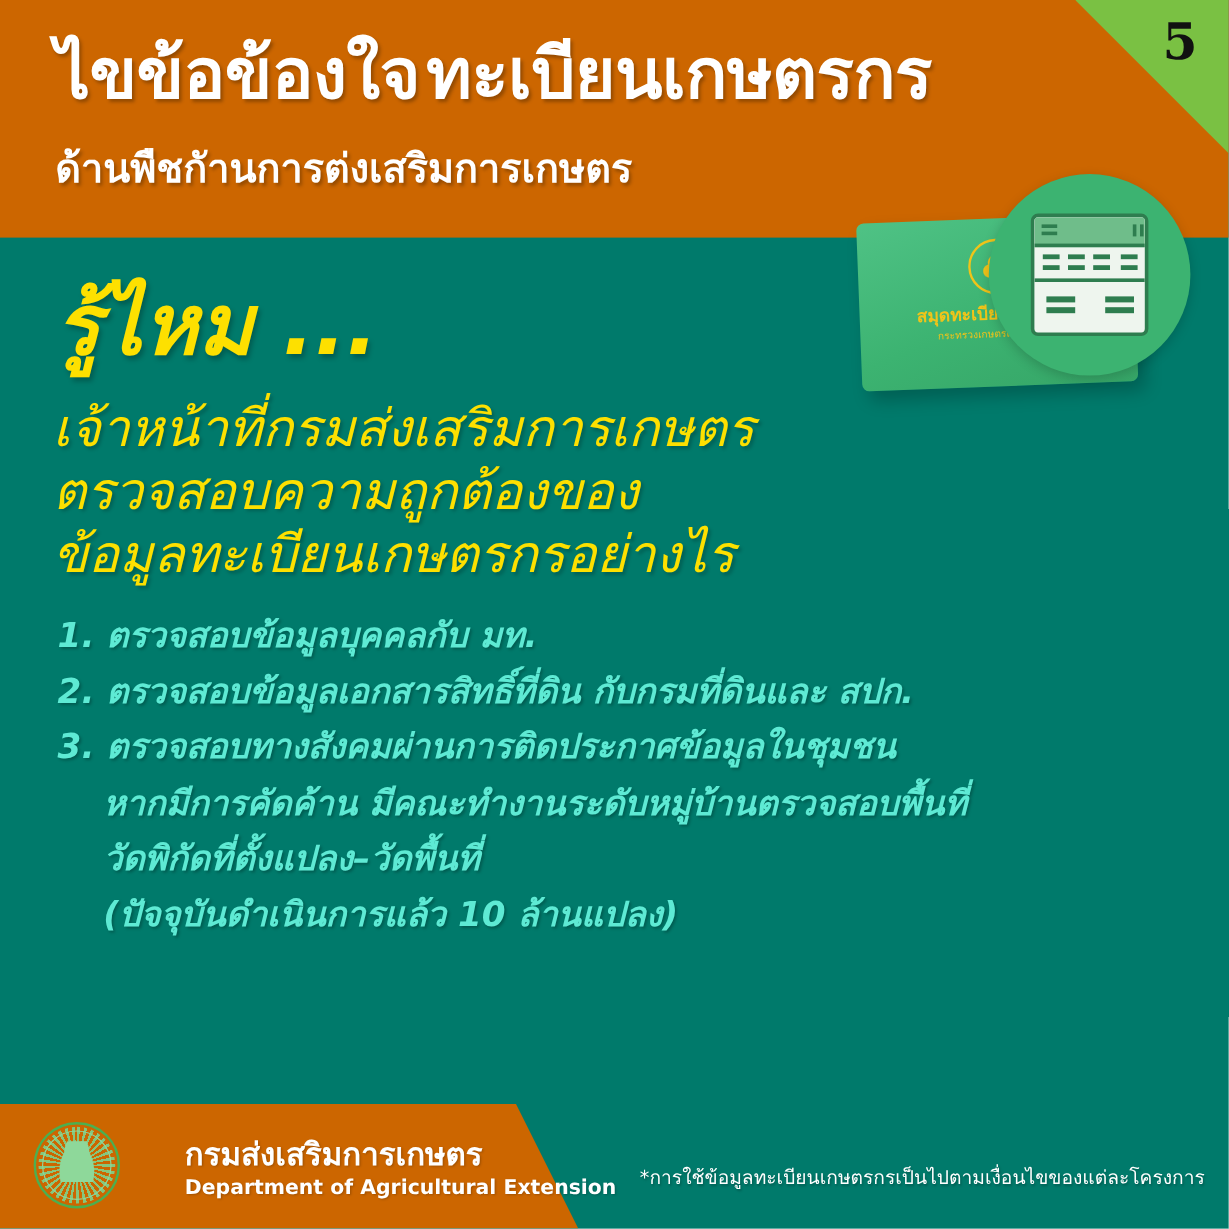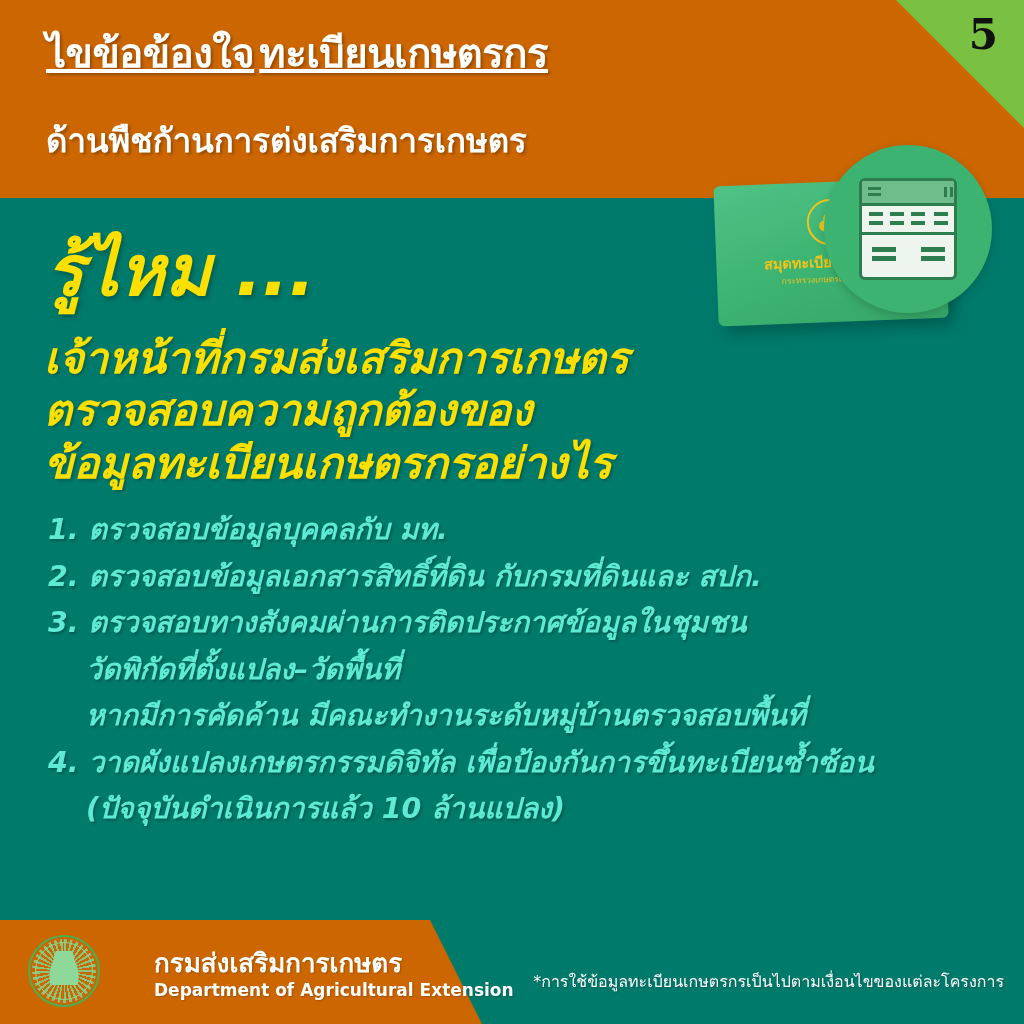--- a/index.html
+++ b/index.html
@@ -47,25 +47,24 @@
   }
   .title-row {
     position: absolute;
     left: 46px;
     top: 33px;
     z-index: 5;
     white-space: nowrap;
     line-height: 1;
   }
   .title-a, .title-b {
-    font-size: 40px;
+    font-size: 58px;
     font-weight: bold;
     letter-spacing: -0.5px;
     text-shadow: 2px 2px 3px rgba(0,0,0,0.28);
-    text-decoration: underline;
   }
   .title-a { color: #ffffff; }
   .title-b { color: #ffffff; }
   .subtitle {
     position: absolute;
     left: 46px;
     top: 124px;
     z-index: 5;
     font-size: 33px;
     font-weight: bold;
@@ -236,21 +235,21 @@
   }
   .lead {
     position: absolute;
     left: 44px;
     top: 332px;
     z-index: 7;
     width: 900px;
   }
   .lead-line {
     font-size: 43px;
-    font-weight: bold;
+    font-weight: normal;
     font-style: italic;
     color: #fde000;
     line-height: 1.22;
     white-space: nowrap;
     text-shadow: 2px 2px 3px rgba(0,0,0,0.22);
   }
 
   .list {
     position: absolute;
     left: 48px;
@@ -397,23 +396,22 @@
   <div class="lead">
     <div class="lead-line">เจ้าหน้าที่กรมส่งเสริมการเกษตร</div>
     <div class="lead-line">ตรวจสอบความถูกต้องของ</div>
     <div class="lead-line">ข้อมูลทะเบียนเกษตรกรอย่างไร</div>
   </div>
 
   <div class="list">
     <div class="list-item">1. ตรวจสอบข้อมูลบุคคลกับ มท.</div>
     <div class="list-item">2. ตรวจสอบข้อมูลเอกสารสิทธิ์ที่ดิน กับกรมที่ดินและ สปก.</div>
     <div class="list-item">3. ตรวจสอบทางสังคมผ่านการติดประกาศข้อมูลในชุมชน</div>
+    <div class="list-item list-sub">หากมีการคัดค้าน มีคณะทำงานระดับหมู่บ้านตรวจสอบพื้นที่</div>
     <div class="list-item list-sub">วัดพิกัดที่ตั้งแปลง–วัดพื้นที่</div>
-    <div class="list-item list-sub">หากมีการคัดค้าน มีคณะทำงานระดับหมู่บ้านตรวจสอบพื้นที่</div>
-    <div class="list-item">4. วาดผังแปลงเกษตรกรรมดิจิทัล เพื่อป้องกันการขึ้นทะเบียนซ้ำซ้อน</div>
     <div class="list-item list-note">(ปัจจุบันดำเนินการแล้ว 10 ล้านแปลง)</div>
   </div>
 
   <div class="footer-band"></div>
   <div class="footer-logo">
     <div class="seal-rays"></div>
     <div class="seal-ring"></div>
     <div class="seal-core"></div>
   </div>
   <div class="footer-text">

